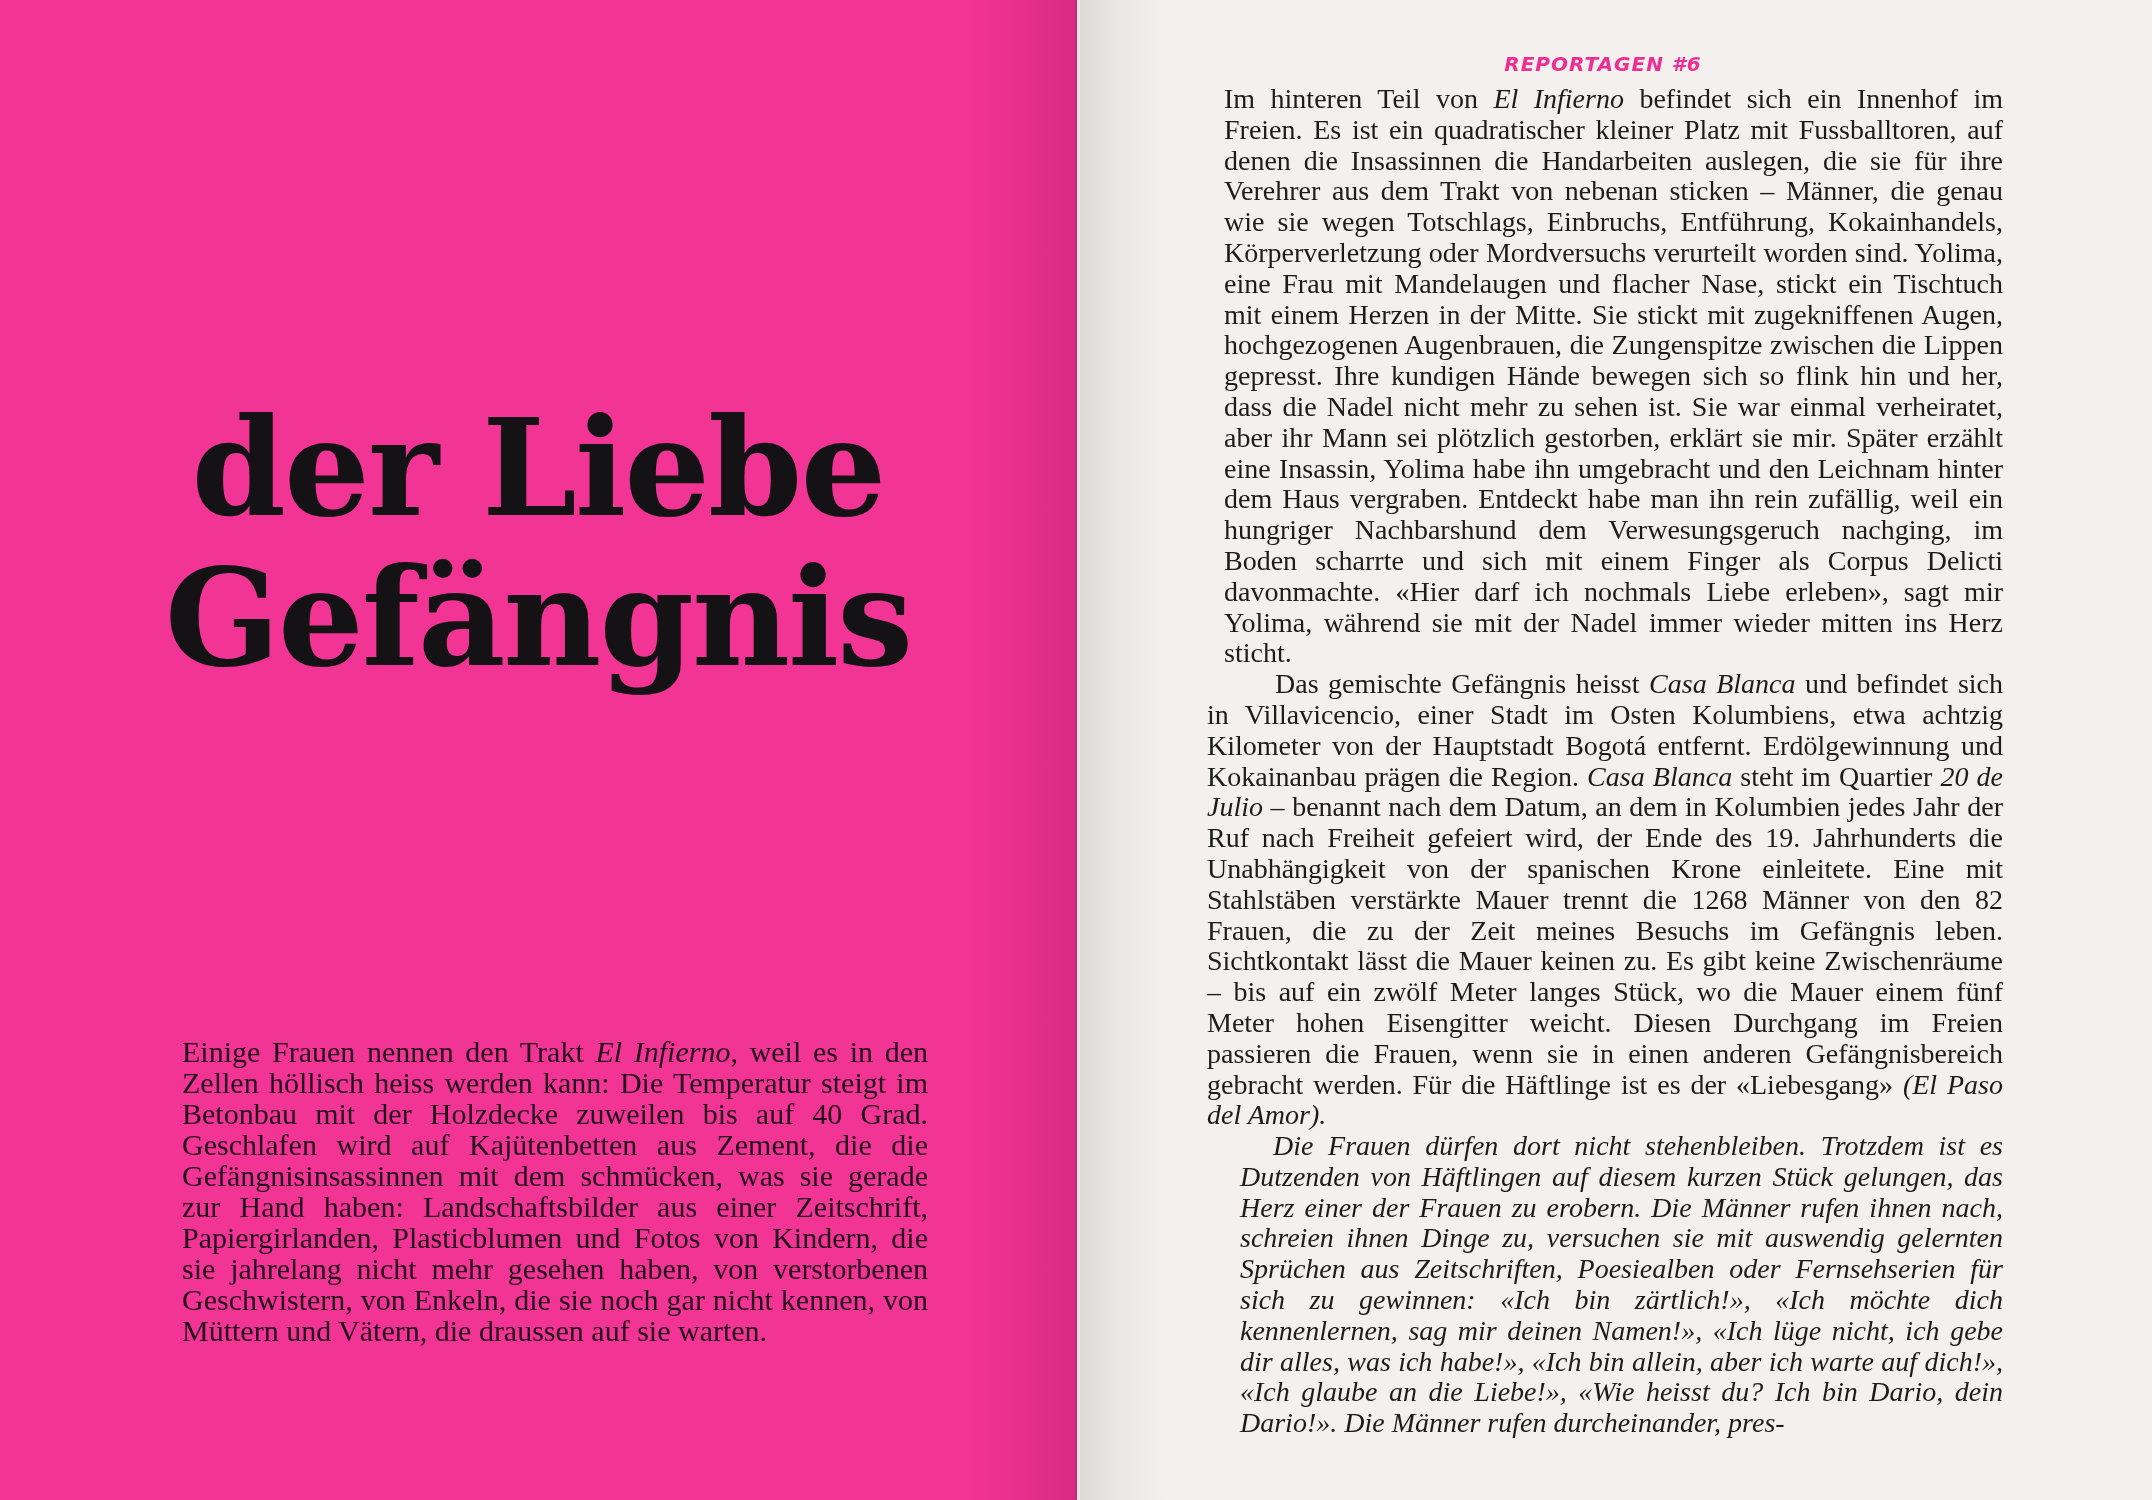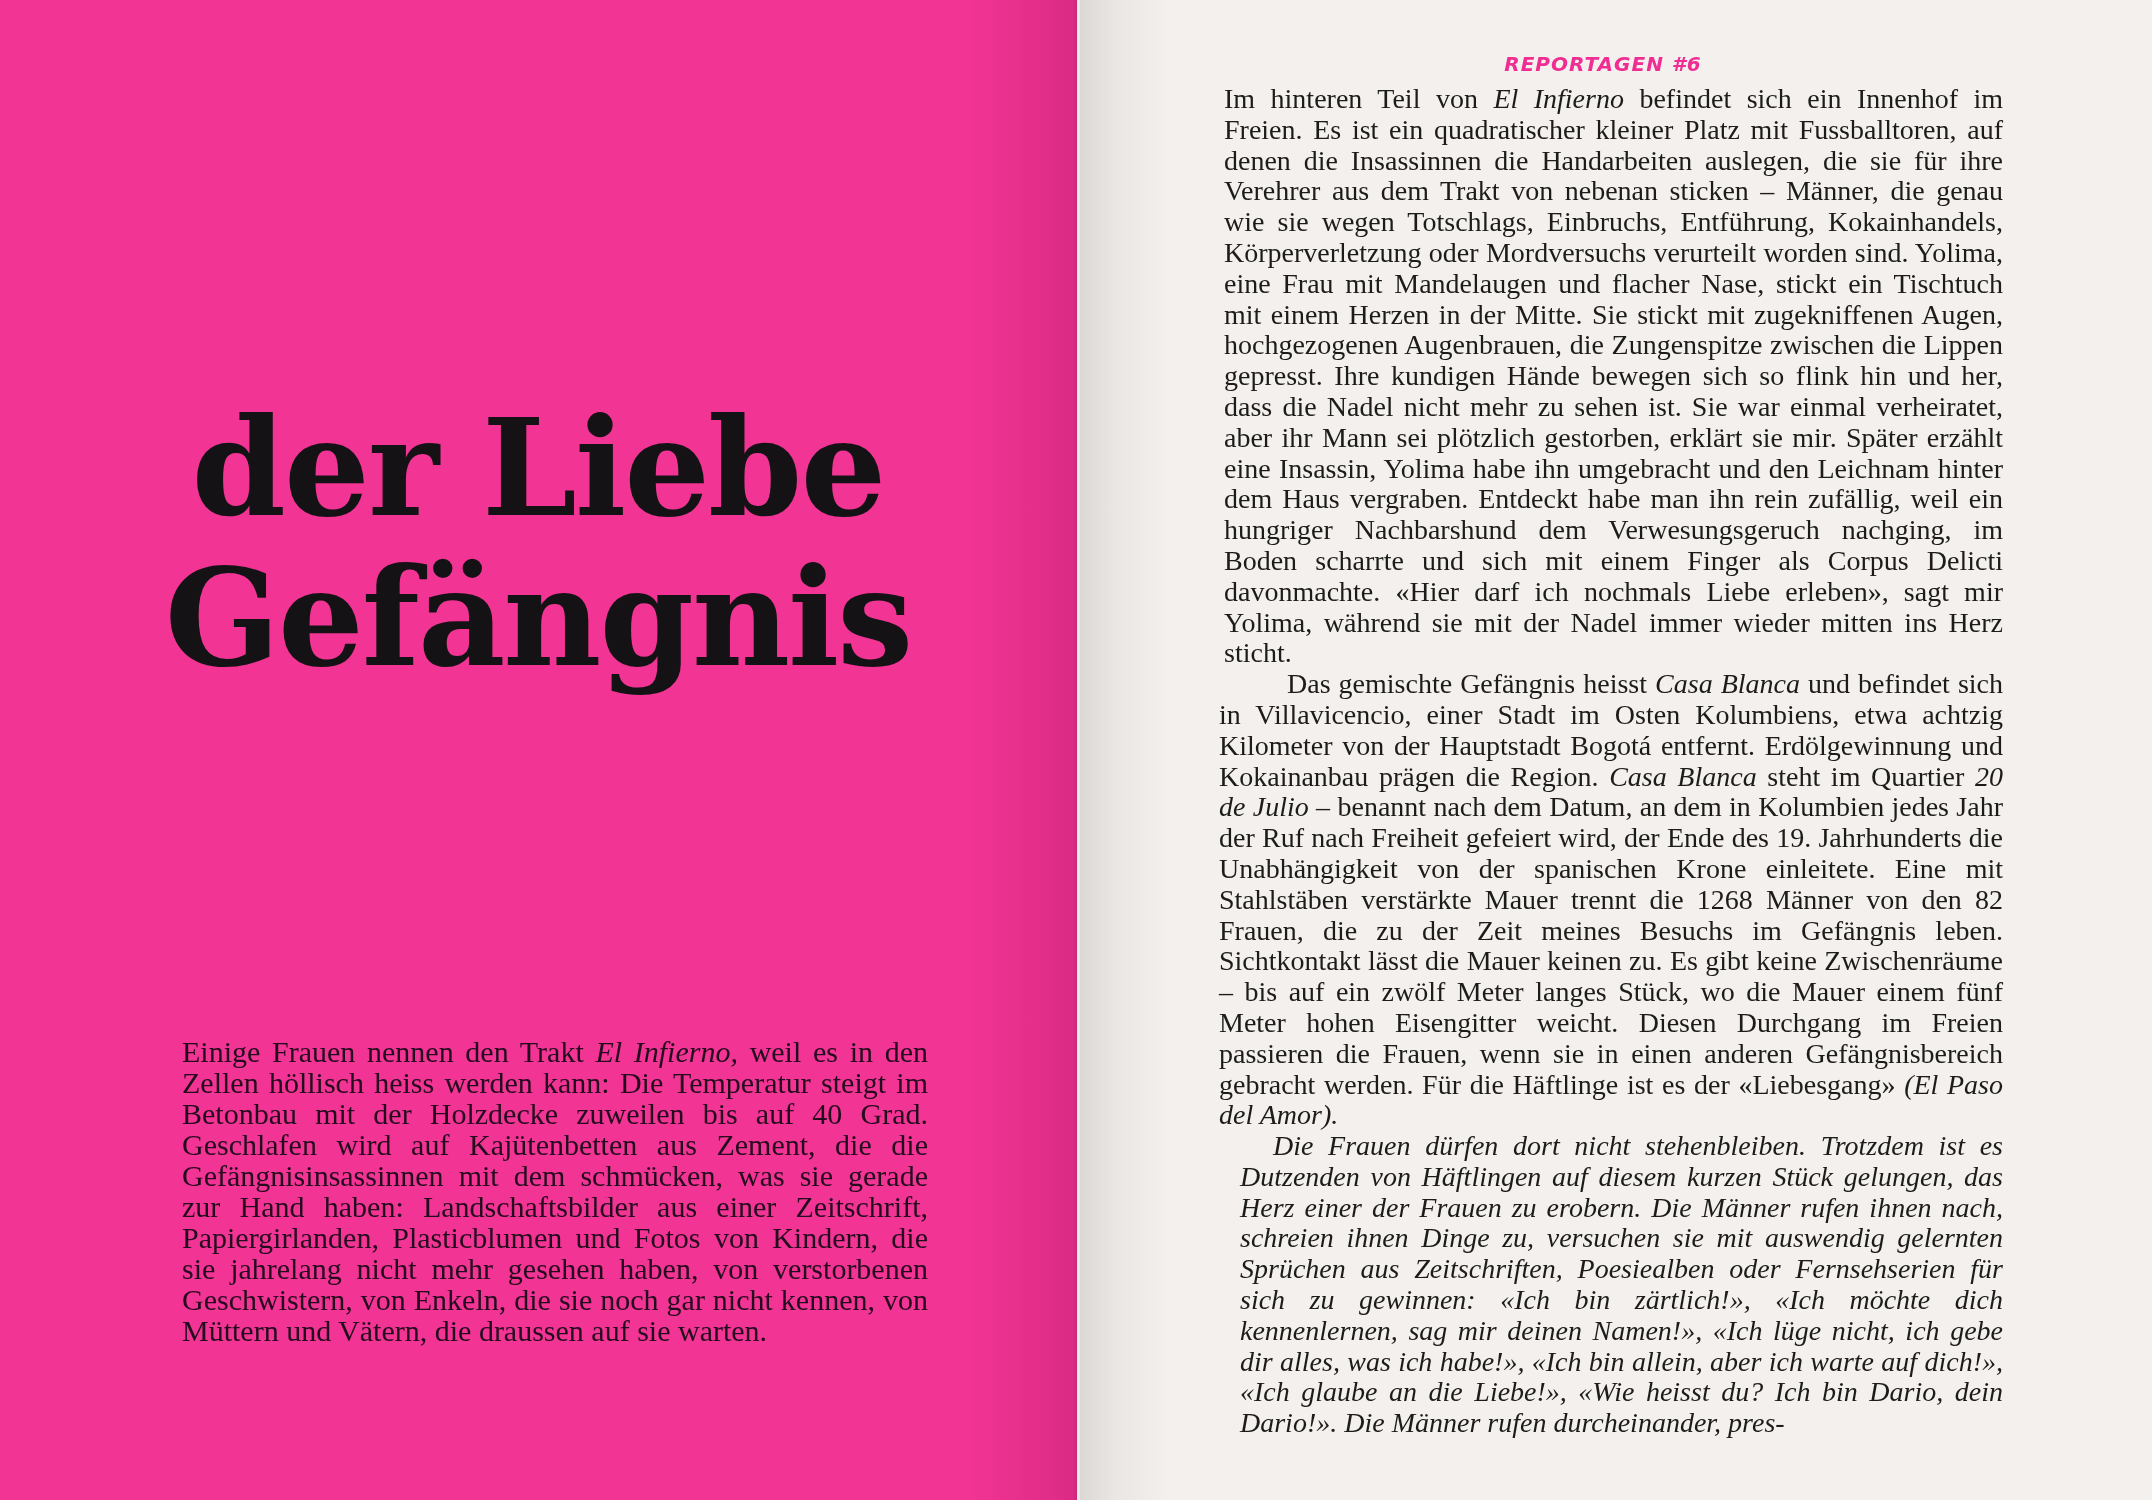--- a/index.html
+++ b/index.html
@@ -74,21 +74,21 @@
   }
   .body-text {
     position: absolute; top: 84px; left: 123px; width: 800px;
     font-size: 28px; line-height: 30.8px;
     text-align: justify;
     color: #1c1c1a;
     hyphens: auto; -webkit-hyphens: auto;
   }
   .body-text p { margin: 0; padding: 0; }
   .body-text p.p1 { margin-left: 21px; }
-  .body-text p.p2 { margin-left: 16px; text-indent: 68px; }
+  .body-text p.p2 { margin-left: 4px; text-indent: 68px; }
   .body-text p.p3 { margin-left: 37px; text-indent: 33px; font-style: italic; }
   .pagenum.right { left: 123px; width: 800px; }
 
   .it { font-style: italic; }
 </style>
 </head>
 <body>
 
 <div class="page-left">
 

